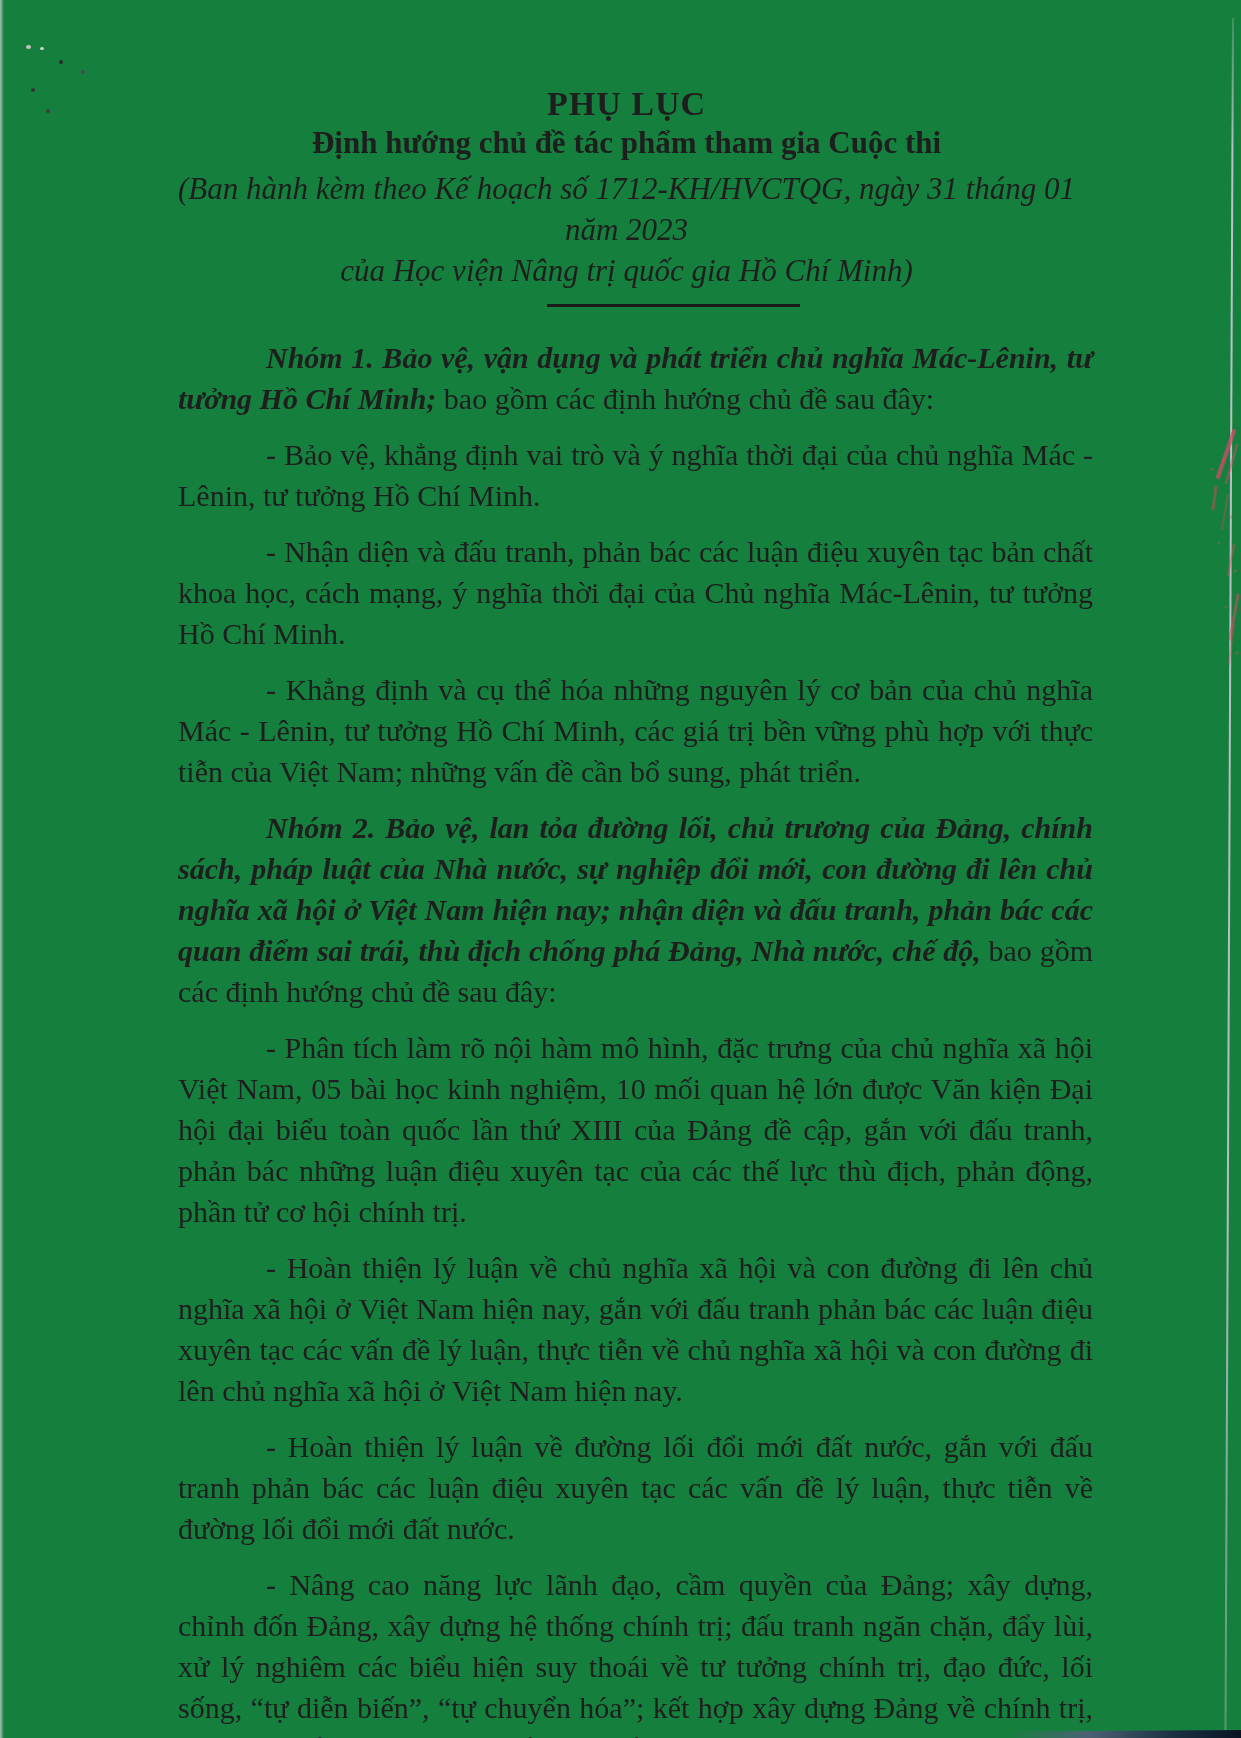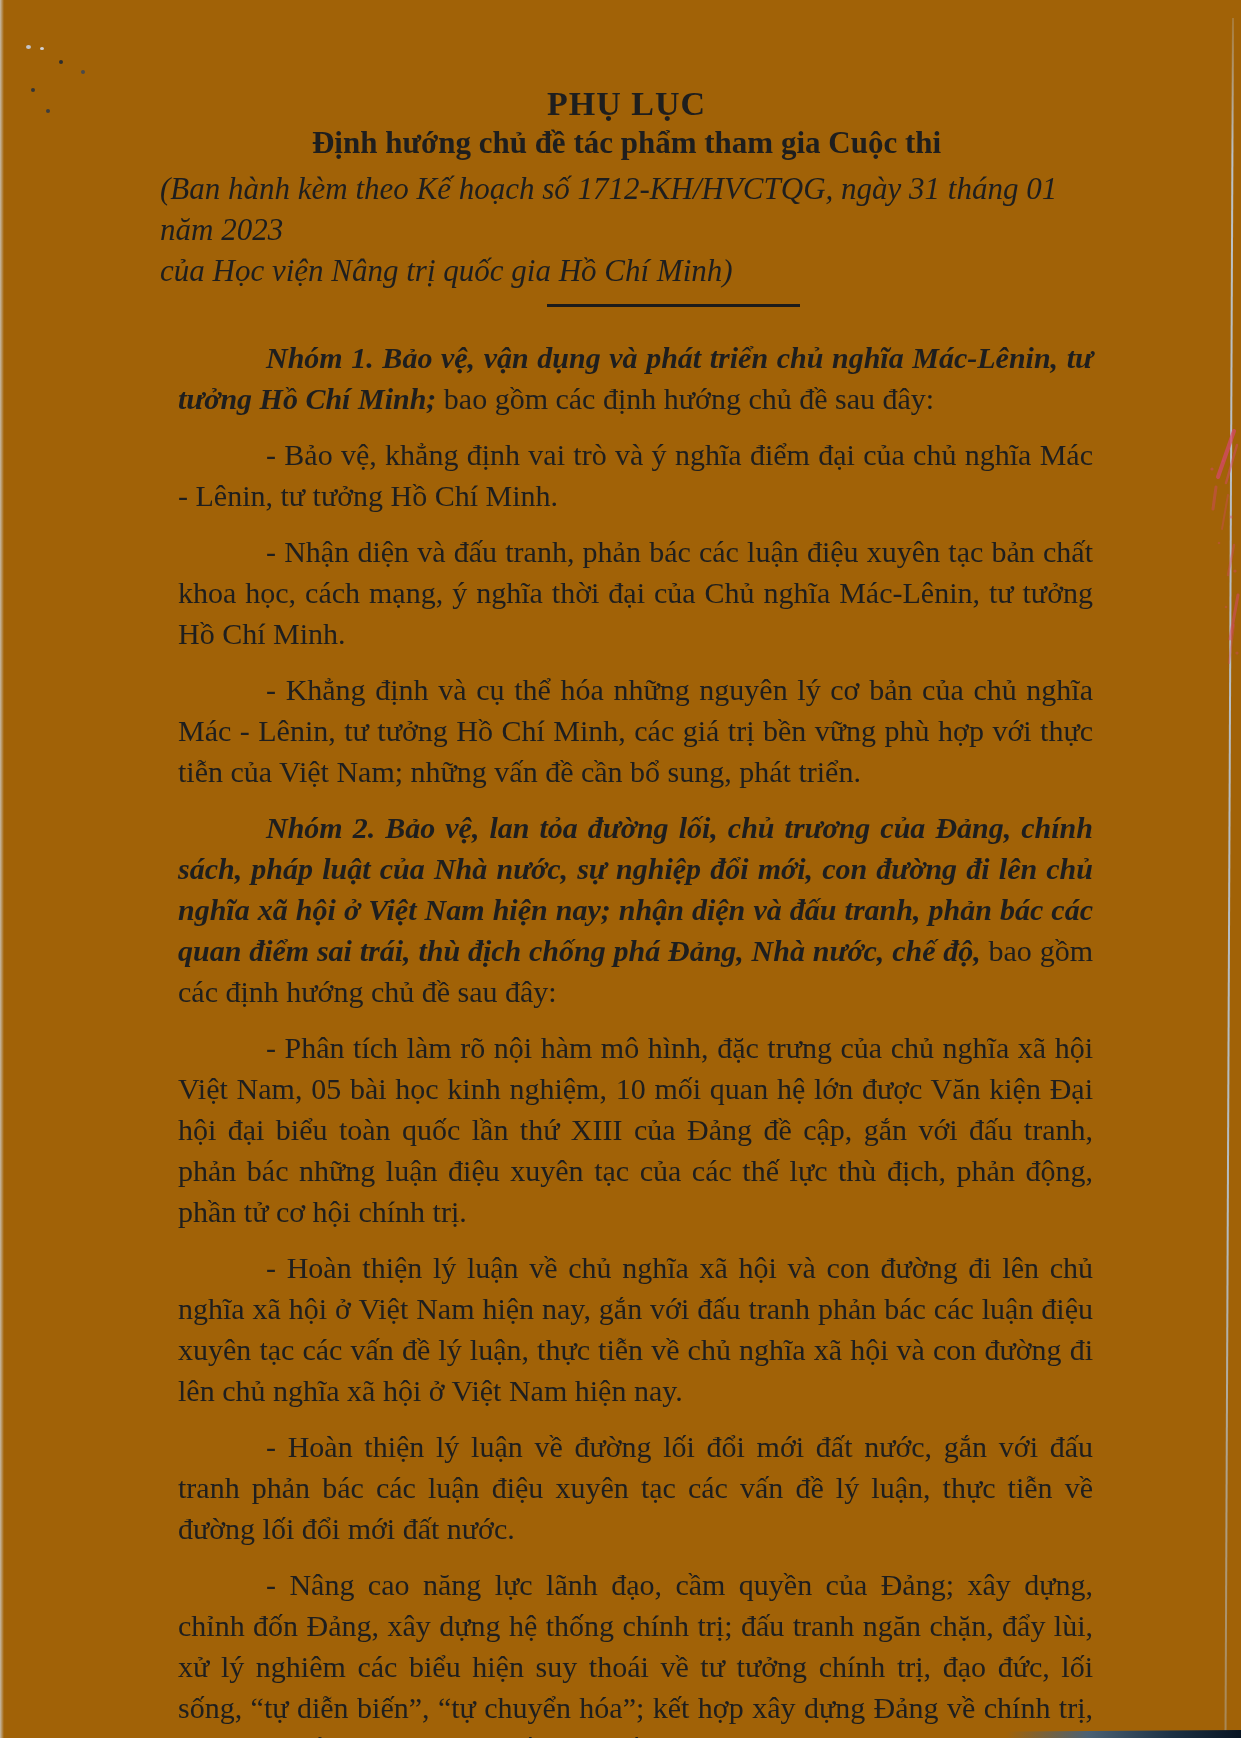--- a/index.html
+++ b/index.html
@@ -1,21 +1,21 @@
 <!DOCTYPE html>
 <html lang="vi"><head>
 <meta charset="utf-8">
 <style>
   * { margin:0; padding:0; box-sizing:border-box; }
   html,body { background:#ffffff; }
   .page {
     position:relative;
     width:1241px;
     height:1738px;
-    background:#a16207;
+    background:#15803d;
     font-family:"Liberation Serif","DejaVu Serif",serif;
     color:#1e1e1e;
     overflow:hidden;
   }
   .content {
     position:absolute;
     left:160px;
     top:84px;
     width:933px;
   }
@@ -26,20 +26,21 @@
     letter-spacing:1px;
     line-height:40px;
   }
   .doc-subtitle {
     text-align:center;
     font-size:31px;
     font-weight:bold;
     line-height:38px;
   }
   .issuance {
+    text-align:center;
     font-size:31px;
     font-style:italic;
     line-height:41px;
     margin-top:6px;
   }
   .issuance + .issuance { margin-top:0; }
   .header-underline {
     width:253px;
     height:3px;
     background:#1b1b1b;
@@ -100,21 +101,21 @@
       <h2 class="doc-subtitle">Định hướng chủ đề tác phẩm tham gia Cuộc thi</h2>
       <p class="issuance">(Ban hành kèm theo Kế hoạch số 1712-KH/HVCTQG, ngày 31 tháng 01 năm 2023</p>
       <p class="issuance">của Học viện Nâng trị quốc gia Hồ Chí Minh)</p>
       <div class="header-underline"></div>
     </header>
 
     <main class="body-text">
 
       <p class="para"><span class="bi">Nhóm 1. Bảo vệ, vận dụng và phát triển chủ nghĩa Mác-Lênin, tư tưởng Hồ Chí Minh;</span> <span>bao gồm các định hướng chủ đề sau đây:</span></p>
 
-      <p class="para">- Bảo vệ, khẳng định vai trò và ý nghĩa điểm đại của chủ nghĩa Mác - Lênin, tư tưởng Hồ Chí Minh.</p>
+      <p class="para">- Bảo vệ, khẳng định vai trò và ý nghĩa thời đại của chủ nghĩa Mác - Lênin, tư tưởng Hồ Chí Minh.</p>
       <p class="para">- Nhận diện và đấu tranh, phản bác các luận điệu xuyên tạc bản chất khoa học, cách mạng, ý nghĩa thời đại của Chủ nghĩa Mác-Lênin, tư tưởng Hồ Chí Minh.</p>
       <p class="para">- Khẳng định và cụ thể hóa những nguyên lý cơ bản của chủ nghĩa Mác - Lênin, tư tưởng Hồ Chí Minh, các giá trị bền vững phù hợp với thực tiễn của Việt Nam; những vấn đề cần bổ sung, phát triển.</p>
 
       <p class="para"><span class="bi">Nhóm 2. Bảo vệ, lan tỏa đường lối, chủ trương của Đảng, chính sách, pháp luật của Nhà nước, sự nghiệp đổi mới, con đường đi lên chủ nghĩa xã hội ở Việt Nam hiện nay; nhận diện và đấu tranh, phản bác các quan điểm sai trái, thù địch chống phá Đảng, Nhà nước, chế độ,</span> <span>bao gồm các định hướng chủ đề sau đây:</span></p>
 
       <p class="para">- Phân tích làm rõ nội hàm mô hình, đặc trưng của chủ nghĩa xã hội Việt Nam, 05 bài học kinh nghiệm, 10 mối quan hệ lớn được Văn kiện Đại hội đại biểu toàn quốc lần thứ XIII của Đảng đề cập, gắn với đấu tranh, phản bác những luận điệu xuyên tạc của các thế lực thù địch, phản động, phần tử cơ hội chính trị.</p>
       <p class="para">- Hoàn thiện lý luận về chủ nghĩa xã hội và con đường đi lên chủ nghĩa xã hội ở Việt Nam hiện nay, gắn với đấu tranh phản bác các luận điệu xuyên tạc các vấn đề lý luận, thực tiễn về chủ nghĩa xã hội và con đường đi lên chủ nghĩa xã hội ở Việt Nam hiện nay.</p>
       <p class="para">- Hoàn thiện lý luận về đường lối đổi mới đất nước, gắn với đấu tranh phản bác các luận điệu xuyên tạc các vấn đề lý luận, thực tiễn về đường lối đổi mới đất nước.</p>
       <p class="para">- Nâng cao năng lực lãnh đạo, cầm quyền của Đảng; xây dựng, chỉnh đốn Đảng, xây dựng hệ thống chính trị; đấu tranh ngăn chặn, đẩy lùi, xử lý nghiêm các biểu hiện suy thoái về tư tưởng chính trị, đạo đức, lối sống, “tự diễn biến”, “tự chuyển hóa”; kết hợp xây dựng Đảng về chính trị, tư tưởng, tổ chức, cán bộ; gắn với đấu tranh phản bác luận điệu xuyên tạc về vấn đề trên.</p>
 

